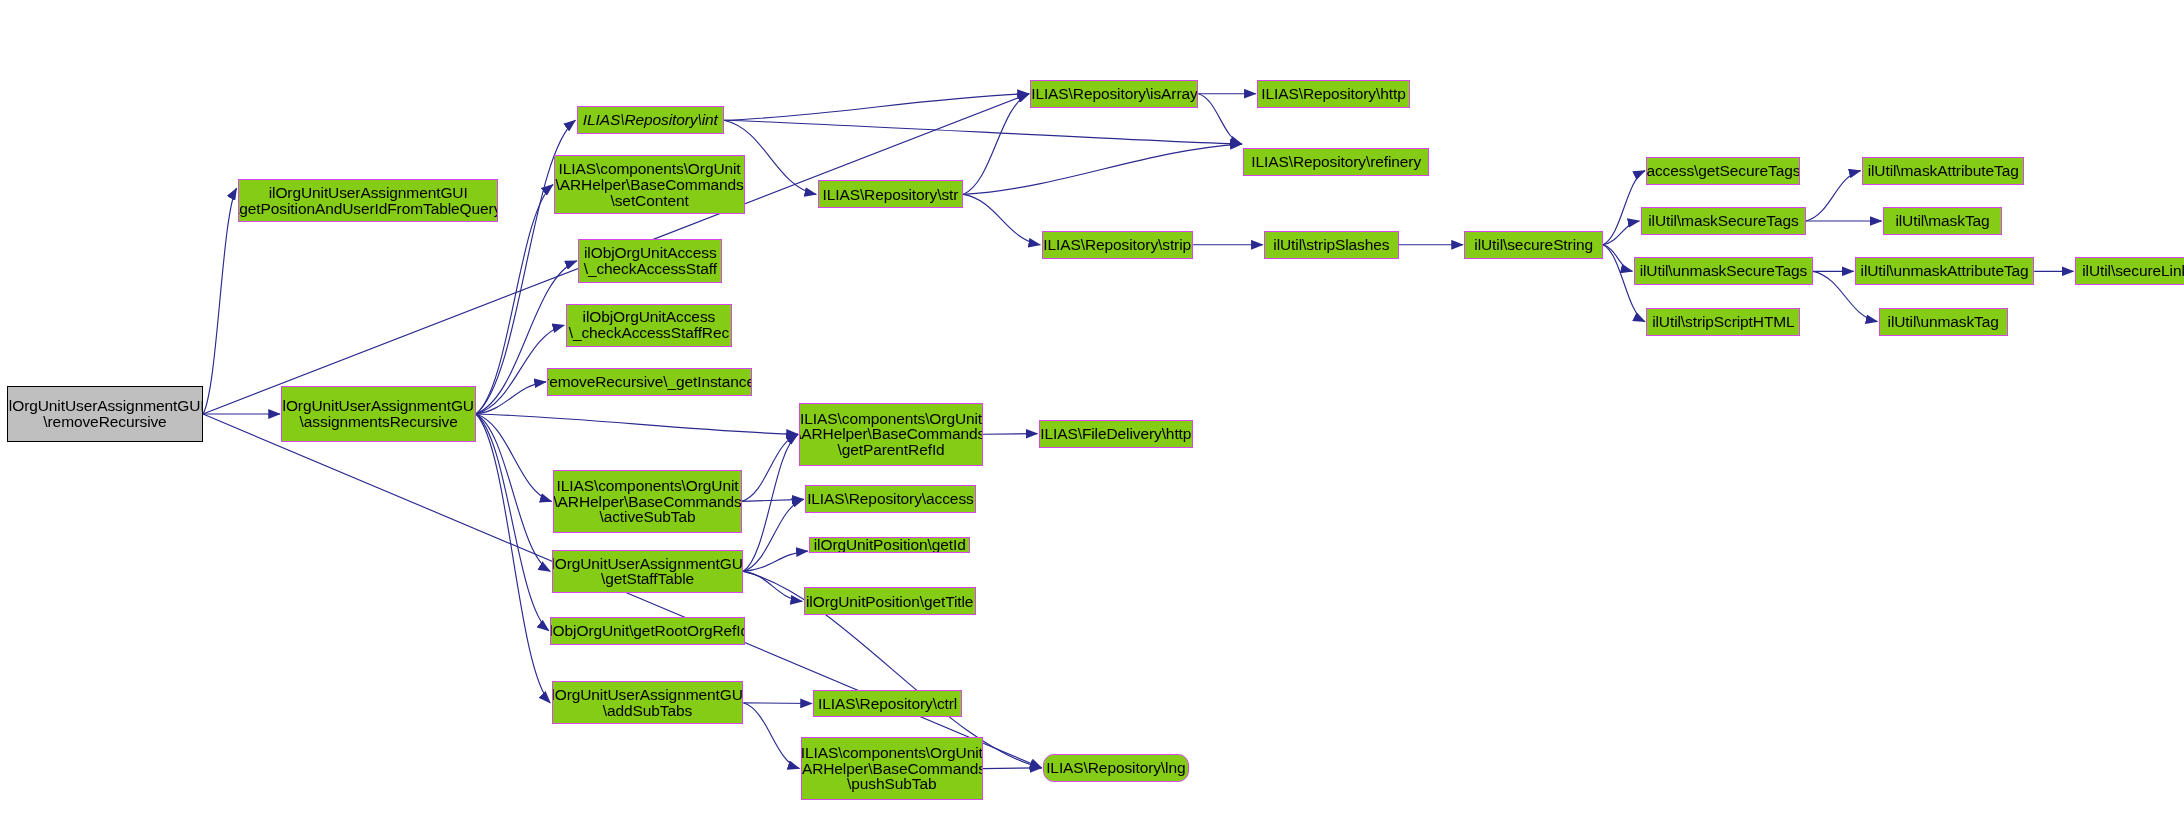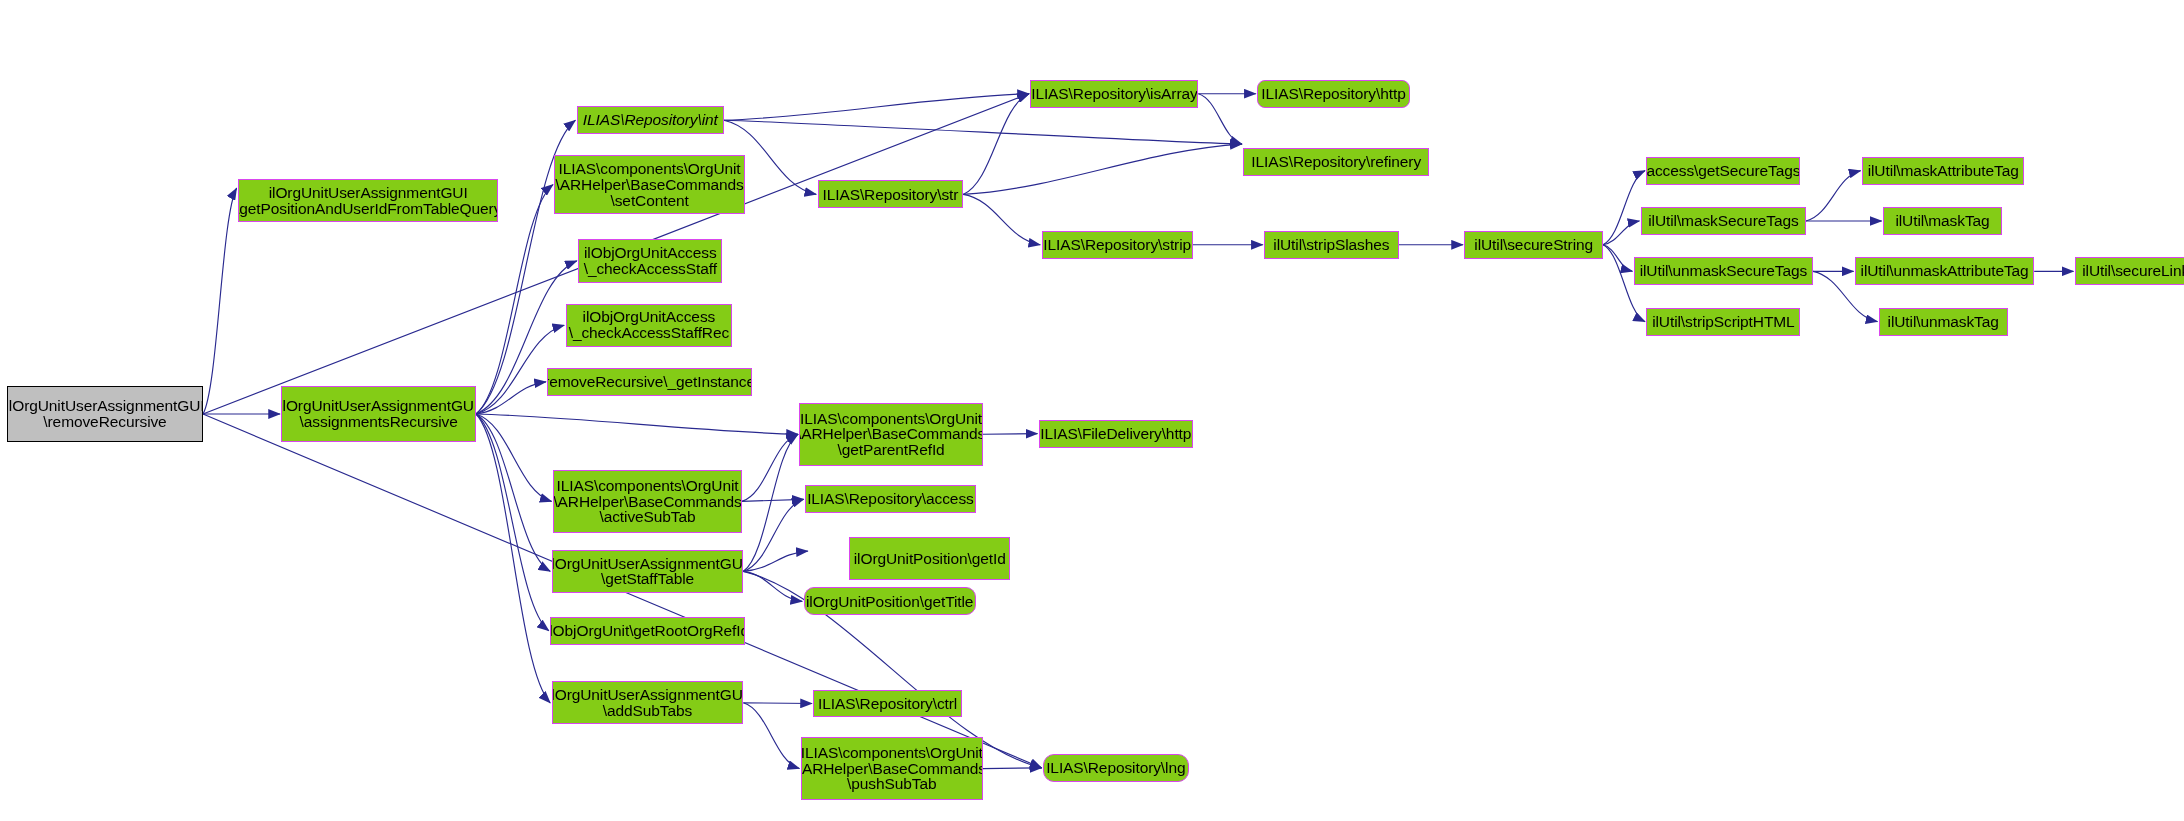--- a/index.html
+++ b/index.html
@@ -99,33 +99,33 @@
 \getStaffTable</span></div>
       <div class="node" style="left: 550.2px; top: 616.799px; width: 194.6px; height: 27.9727px;"><span class="lbl">ilObjOrgUnit\getRootOrgRefId</span></div>
       <div class="node" style="left: 551.6px; top: 681.136px; width: 191.8px; height: 43.3578px;"><span class="lbl">ilOrgUnitUserAssignmentGUI
 \addSubTabs</span></div>
       <div class="node" style="left: 800.8px; top: 737.082px; width: 182px; height: 62.9387px;"><span class="lbl">ILIAS\components\OrgUnit
 \ARHelper\BaseCommands
 \pushSubTab</span></div>
       <div class="node" style="left: 817.6px; top: 180.424px; width: 145.6px; height: 27.9727px;"><span class="lbl">ILIAS\Repository\str</span></div>
       <div class="node" style="left: 1041.6px; top: 230.775px; width: 151.2px; height: 27.9727px;"><span class="lbl">ILIAS\Repository\strip</span></div>
       <div class="node" style="left: 1030.4px; top: 79.7223px; width: 168px; height: 27.9727px;"><span class="lbl">ILIAS\Repository\isArray</span></div>
-      <div class="node" style="left: 1257.2px; top: 79.7223px; width: 152.6px; height: 27.9727px; border-radius: 8px;"><span class="lbl">ILIAS\Repository\http</span></div>
+      <div class="node" style="left: 1257.2px; top: 79.7223px; width: 152.6px; height: 27.9727px;"><span class="lbl">ILIAS\Repository\http</span></div>
       <div class="node" style="left: 1243.2px; top: 148px; width: 186px; height: 27.9727px;"><span class="lbl">ILIAS\Repository\refinery</span></div>
       <div class="node" style="left: 1264.2px; top: 230.775px; width: 134.4px; height: 27.9727px;"><span class="lbl">ilUtil\stripSlashes</span></div>
       <div class="node" style="left: 1464.4px; top: 230.775px; width: 138.6px; height: 27.9727px;"><span class="lbl">ilUtil\secureString</span></div>
       <div class="node" style="left: 1646.4px; top: 156.647px; width: 154px; height: 27.9727px;"><span class="lbl">access\getSecureTags</span></div>
       <div class="node" style="left: 1640.8px; top: 206.998px; width: 165.2px; height: 27.9727px;"><span class="lbl">ilUtil\maskSecureTags</span></div>
       <div class="node" style="left: 1633.8px; top: 257.349px; width: 179.2px; height: 27.9727px;"><span class="lbl">ilUtil\unmaskSecureTags</span></div>
       <div class="node" style="left: 1646.4px; top: 307.7px; width: 154px; height: 27.9727px; text-align: right;"><span class="lbl">ilUtil\stripScriptHTML</span></div>
       <div class="node" style="left: 1862px; top: 156.647px; width: 162.4px; height: 27.9727px;"><span class="lbl">ilUtil\maskAttributeTag</span></div>
       <div class="node" style="left: 1883px; top: 206.998px; width: 119px; height: 27.9727px;"><span class="lbl">ilUtil\maskTag</span></div>
       <div class="node" style="left: 1855px; top: 257.349px; width: 179.2px; height: 27.9727px;"><span class="lbl">ilUtil\unmaskAttributeTag</span></div>
       <div class="node" style="left: 1878.8px; top: 307.7px; width: 128.8px; height: 27.9727px;"><span class="lbl">ilUtil\unmaskTag</span></div>
       <div class="node" style="left: 2074.8px; top: 257.349px; width: 121.8px; height: 27.9727px;"><span class="lbl">ilUtil\secureLink</span></div>
       <div class="node" style="left: 1038.8px; top: 419.591px; width: 154px; height: 27.9727px;"><span class="lbl">ILIAS\FileDelivery\http</span></div>
       <div class="node" style="left: 805px; top: 485.327px; width: 170.8px; height: 27.9727px;"><span class="lbl">ILIAS\Repository\access</span></div>
-      <div class="node" style="left: 809.2px; top: 537.077px; width: 161px; height: 43px; margin-left: 40px;"><span class="lbl">ilOrgUnitPosition\getId</span></div>
-      <div class="node" style="left: 803.6px; top: 587.428px; width: 172.2px; height: 27.9727px; border-radius: 10px;"><span class="lbl">ilOrgUnitPosition\getTitle</span></div>
+      <div class="node" style="left: 809.2px; top: 537.077px; width: 161px; height: 16px;"><span class="lbl">ilOrgUnitPosition\getId</span></div>
+      <div class="node" style="left: 803.6px; top: 587.428px; width: 172.2px; height: 27.9727px;"><span class="lbl">ilOrgUnitPosition\getTitle</span></div>
       <div class="node" style="left: 813.4px; top: 689.528px; width: 148.4px; height: 27.9727px;"><span class="lbl">ILIAS\Repository\ctrl</span></div>
       <div class="node" style="left: 1043px; top: 753.865px; width: 145.6px; height: 27.9727px; border-radius: 11px;"><span class="lbl">ILIAS\Repository\lng</span></div>
     </div>
 </div>
 
 </body></html>

